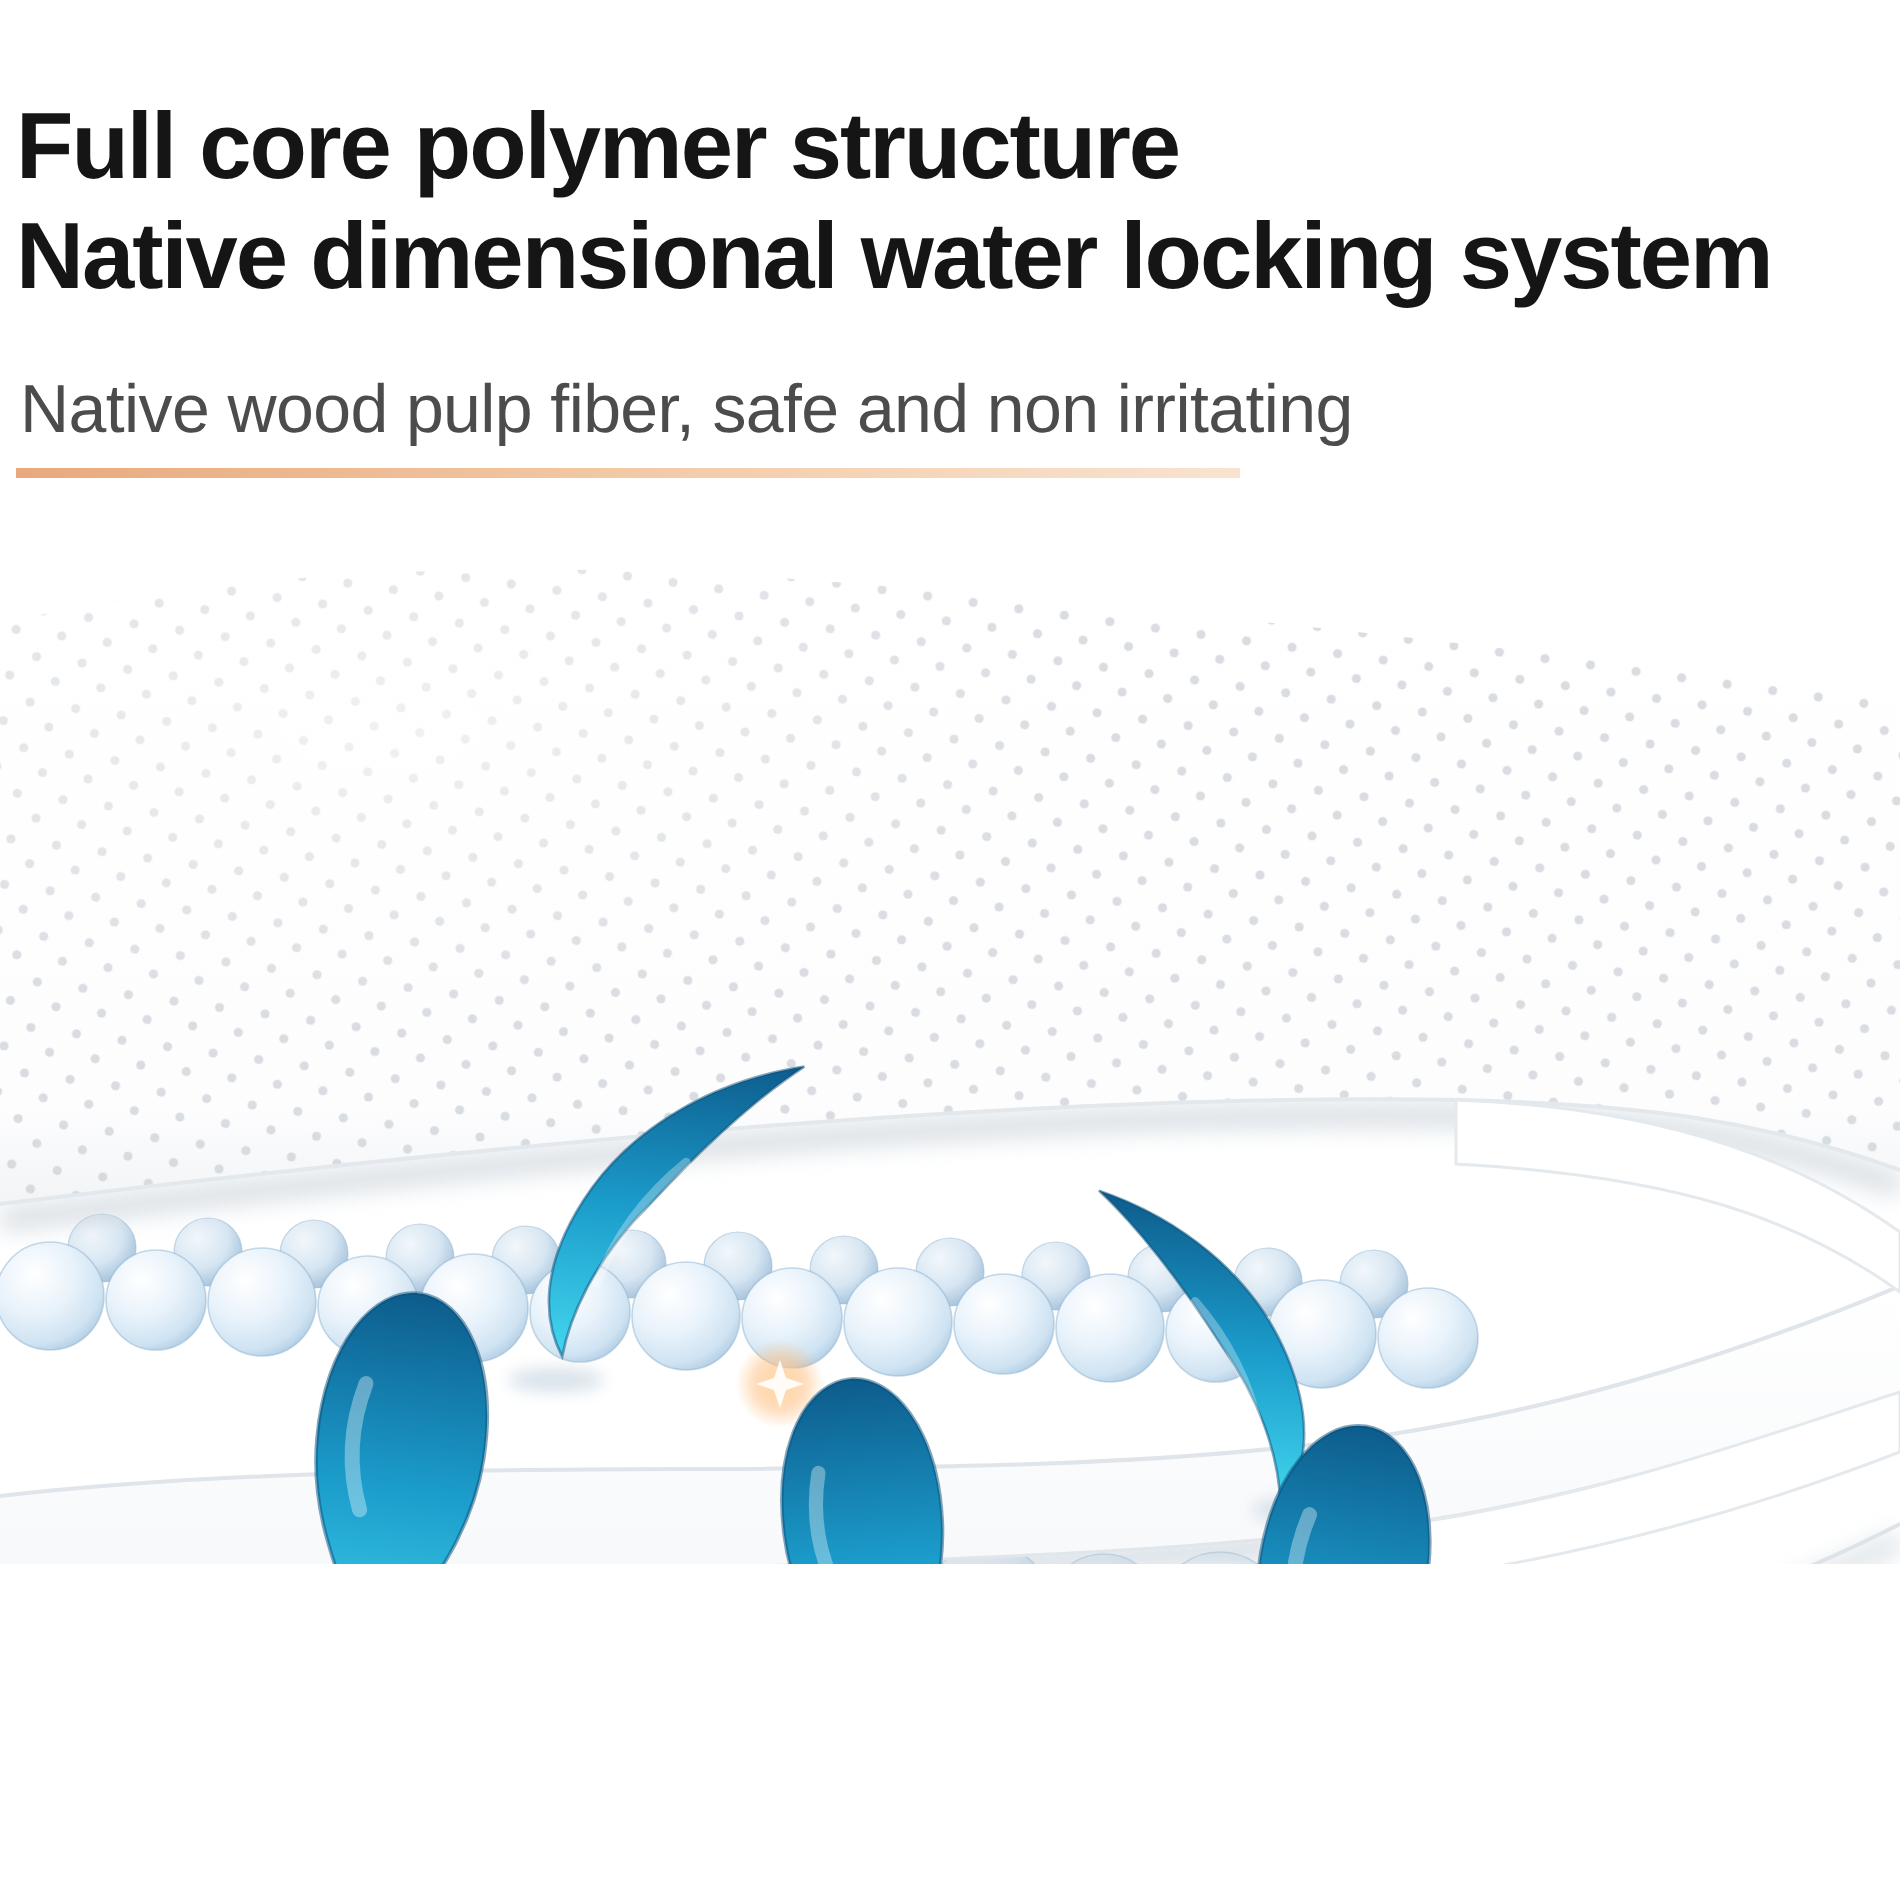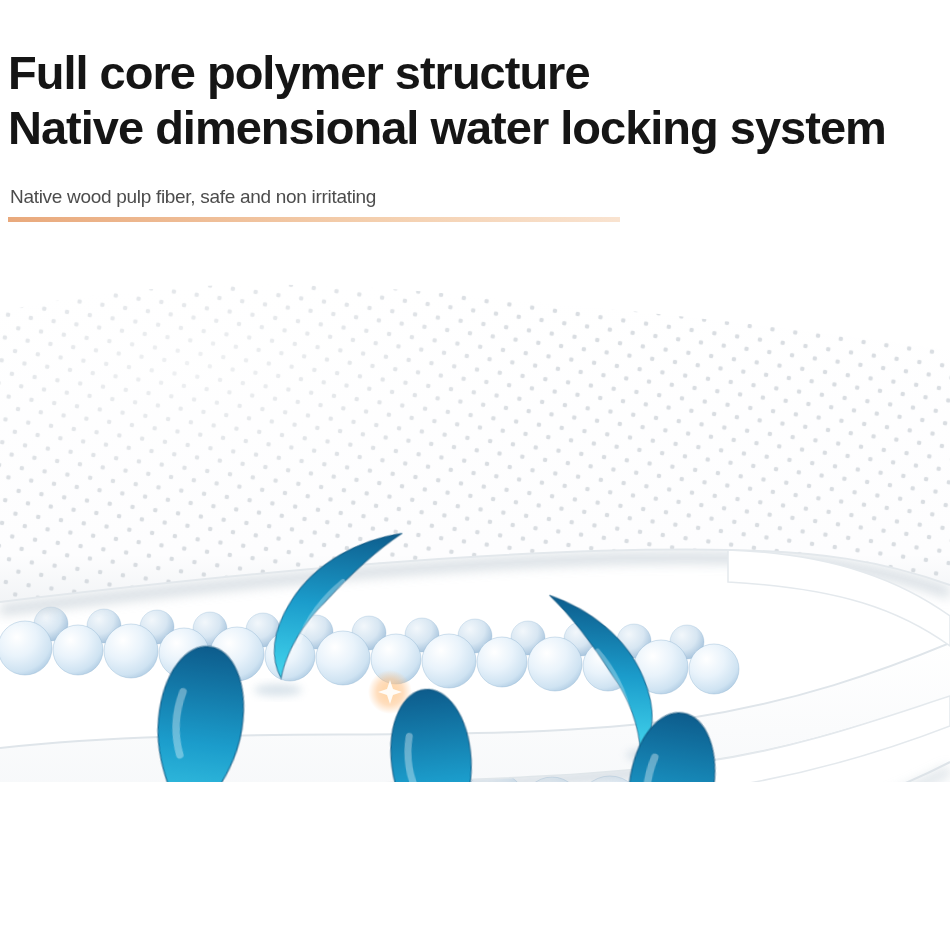--- a/index.html
+++ b/index.html
@@ -2,21 +2,21 @@
 <html><head>
 <meta charset="utf-8">
 <style>
   html,body{margin:0;padding:0;background:#ffffff;}
   .page{position:relative;width:950px;height:782px;background:#ffffff;overflow:hidden;
         font-family:"Liberation Sans", sans-serif;}
   .header{position:absolute;top:0;left:0;width:950px;}
   .title{margin:46px 0 0 8px;font-size:47px;line-height:1.17;font-weight:600;
          color:#151515;letter-spacing:-1px;}
   .title span{display:block;}
-  .subtitle{margin:30px 0 0 10px;font-size:19px;line-height:1.15;font-weight:400;
+  .subtitle{margin:30px 0 0 10px;font-size:34px;line-height:1.15;font-weight:400;
             color:#4c4c4c;letter-spacing:-0.3px;}
   .subtitle-underline{margin:9px 0 0 8px;width:612px;height:5px;
             background:linear-gradient(to right,#e9a97c,#f4cfae 60%,#f9e3d0);}
   .illustration{position:absolute;top:250px;left:0;width:950px;height:700px;}
   svg{display:block;}
 </style>
 </head>
 <body>
 
 <div class="page">

